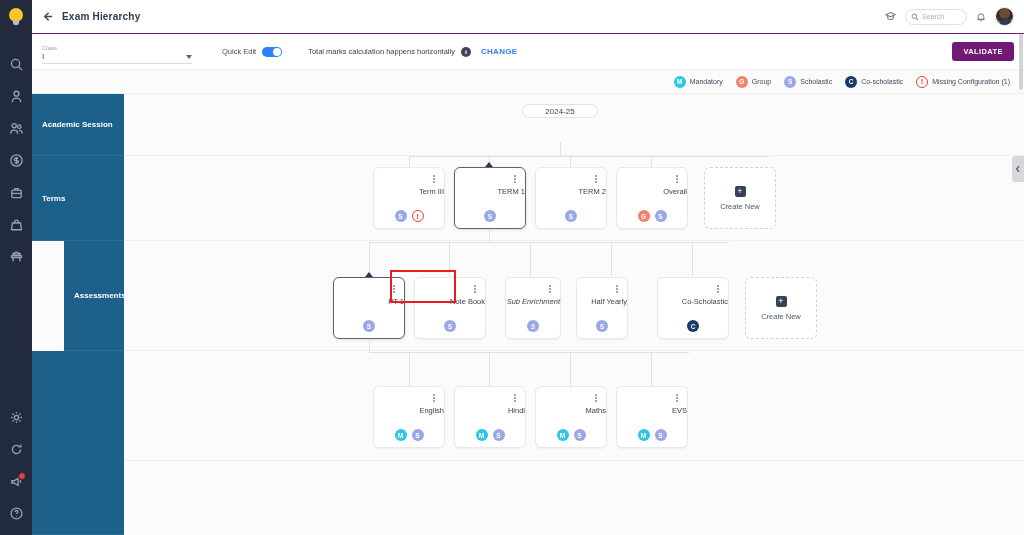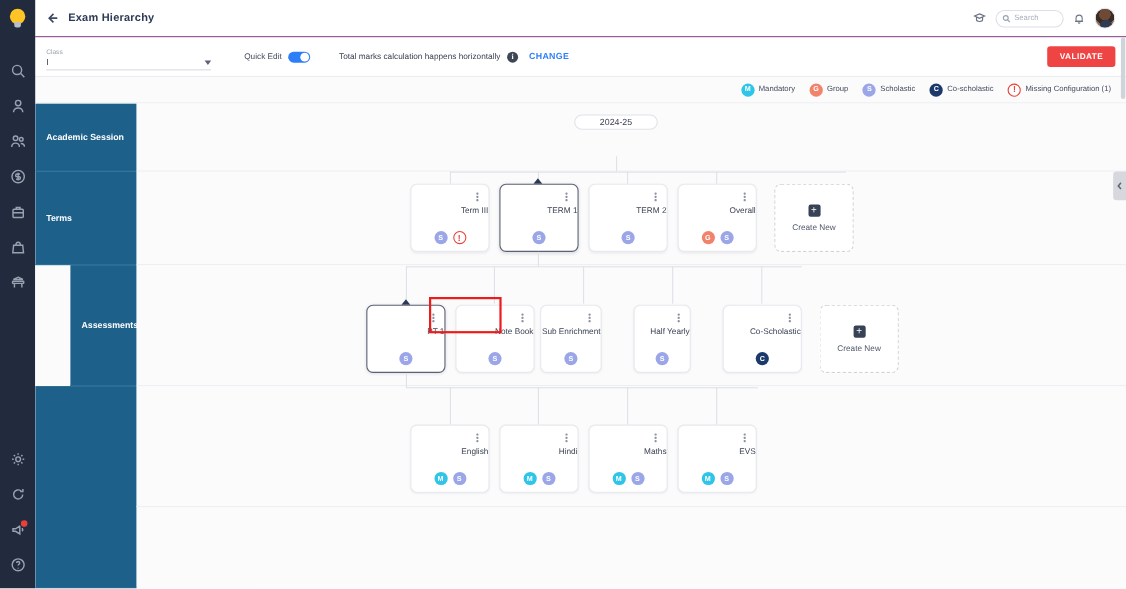--- a/index.html
+++ b/index.html
@@ -95,21 +95,21 @@
   }
   .toggle .knob { position: absolute; right: 1px; top: 1px; width: 8px; height: 8px; border-radius: 50%; background: #fff; }
   .calc-text { font-size: 7.5px; color: #3a4151; margin-left: 26px; }
   .info-icon {
     width: 10px; height: 10px; border-radius: 50%; background: #3e4554; color: #fff;
     font-size: 7px; font-weight: bold; display: flex; align-items: center; justify-content: center;
     margin-left: 6px; cursor: pointer; font-family: "Liberation Serif", serif;
   }
   .change-link { font-size: 8px; color: #2e7ef7; font-weight: bold; margin-left: 10px; cursor: pointer; letter-spacing: .3px; }
   .validate-btn {
-    margin-left: auto; background: #ef4444; color: #fff; font-size: 7.5px; font-weight: bold;
+    margin-left: auto; background: #701a75; color: #fff; font-size: 7.5px; font-weight: bold;
     padding: 5px 11px; border-radius: 3px; border: none; cursor: pointer; letter-spacing: .4px;
   }
 
   
   .legend {
     height: 24px; background: #fbfbfc; display: flex; align-items: center;
     justify-content: flex-end; padding-right: 14px; gap: 13px; flex: 0 0 24px;
     border-bottom: 1px solid #eceef1;
   }
   .legend-item { display: flex; align-items: center; gap: 4px; }
@@ -481,21 +481,21 @@
               <i></i>
               <i></i>
               <i></i>
             </div>
           <div class="node-title">Note Book</div>
           <div class="node-badges">
             <span class="chip" style="background:#9ba6e8">S</span>
           </div>
         </div>
 
-        <div class="node" style="left:367px; top:183px; width:56px; height:62px;">
+        <div class="node" style="left:381px; top:183px; width:56px; height:62px;font-style:italic;">
           <div class="kebab">
               <i></i>
               <i></i>
               <i></i>
             </div>
           <div class="node-title">Sub Enrichment</div>
           <div class="node-badges">
             <span class="chip" style="background:#9ba6e8">S</span>
           </div>
         </div>

